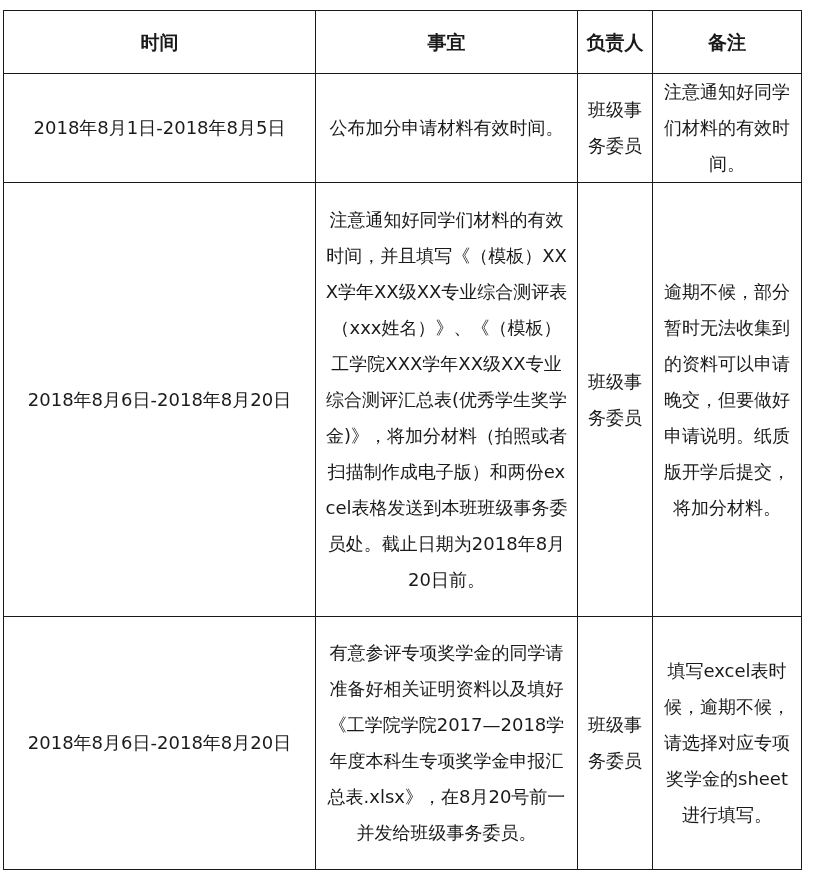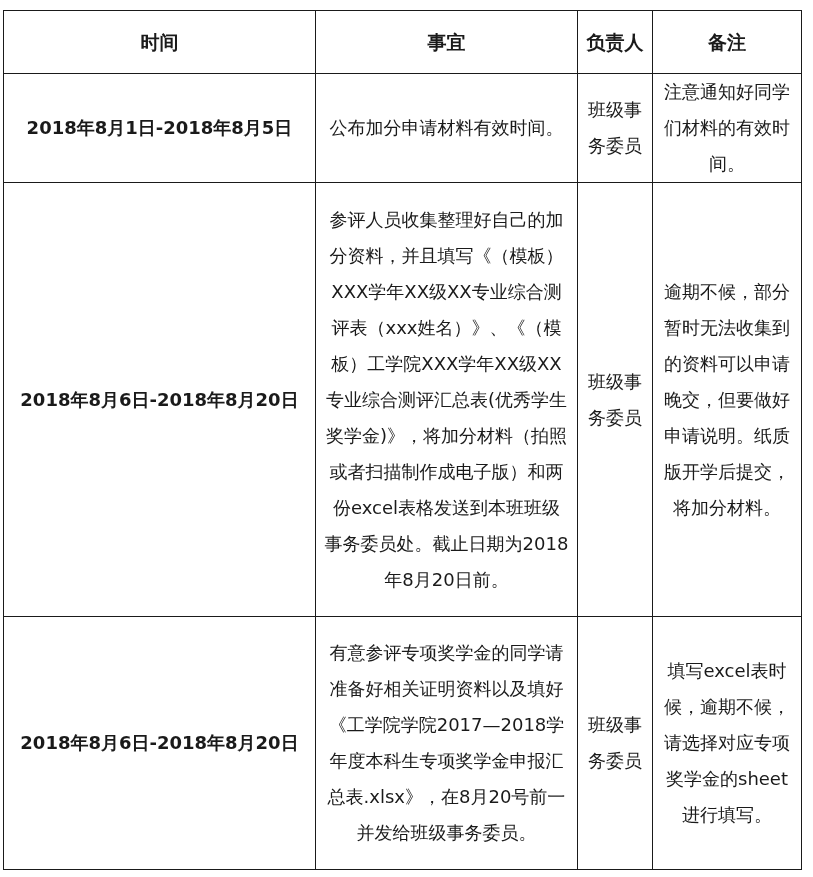--- a/index.html
+++ b/index.html
@@ -10,21 +10,21 @@
     table.schedule { position: absolute; left: 3px; top: 10px; border-collapse: collapse;
                      table-layout: fixed; width: 798px; }
     table.schedule td, table.schedule th { border: 1.5px solid #1a1a1a; text-align: center;
                      vertical-align: middle; padding: 0 8px; font-size: 18px; line-height: 36px; }
     table.schedule th { font-weight: bold; font-size: 19px; line-height: 33px; }
     col.c-time { width: 312px; } col.c-item { width: 262px; } col.c-owner { width: 75px; } col.c-note { width: 149px; }
     tr.hdr { height: 63px; } tr.r1 { height: 108px; } tr.r2 { height: 434px; } tr.r3 { height: 253px; }
     .cell-text { display: block; word-break: break-all; }
     td.owner, th.owner { padding: 0 4px; }
     td.note { padding: 0 6px; }
-    td.time { font-size: 18px; font-weight: bold; }
+    td.time { font-size: 18px; }
   </style>
 </head>
 <body>
 
 <div class="clipped-title">
   
 </div>
 
 <table class="schedule">
   <colgroup>
@@ -50,21 +50,21 @@
     <td class="owner">
           <span class="cell-text">班级事务委员</span>
         </td>
     <td class="note">
           <span class="cell-text">注意通知好同学们材料的有效时间。</span>
         </td>
   </tr>
   <tr class="r2">
     <td class="time">2018年8月6日-2018年8月20日</td>
     <td>
-          <span class="cell-text">参评人员收集整理好自己的加分资料，并且填写《（模板）XXX学年XX级XX专业综合测评表（xxx姓名）》、《（模板）工学院XXX学年XX级XX专业综合测评汇总表(优秀学生奖学金)》，将加分材料（拍照或者扫描制作成电子版）和两份excel表格发送到本班班级事务委员处。截止日期为2018年8月20日前。</span>
+          <span class="cell-text">注意通知好同学们材料的有效时间，并且填写《（模板）XXX学年XX级XX专业综合测评表（xxx姓名）》、《（模板）工学院XXX学年XX级XX专业综合测评汇总表(优秀学生奖学金)》，将加分材料（拍照或者扫描制作成电子版）和两份excel表格发送到本班班级事务委员处。截止日期为2018年8月20日前。</span>
         </td>
     <td class="owner">
           <span class="cell-text">班级事务委员</span>
         </td>
     <td class="note">
           <span class="cell-text">逾期不候，部分暂时无法收集到的资料可以申请晚交，但要做好申请说明。纸质版开学后提交，将加分材料。</span>
         </td>
   </tr>
   <tr class="r3">
     <td class="time">2018年8月6日-2018年8月20日</td>

